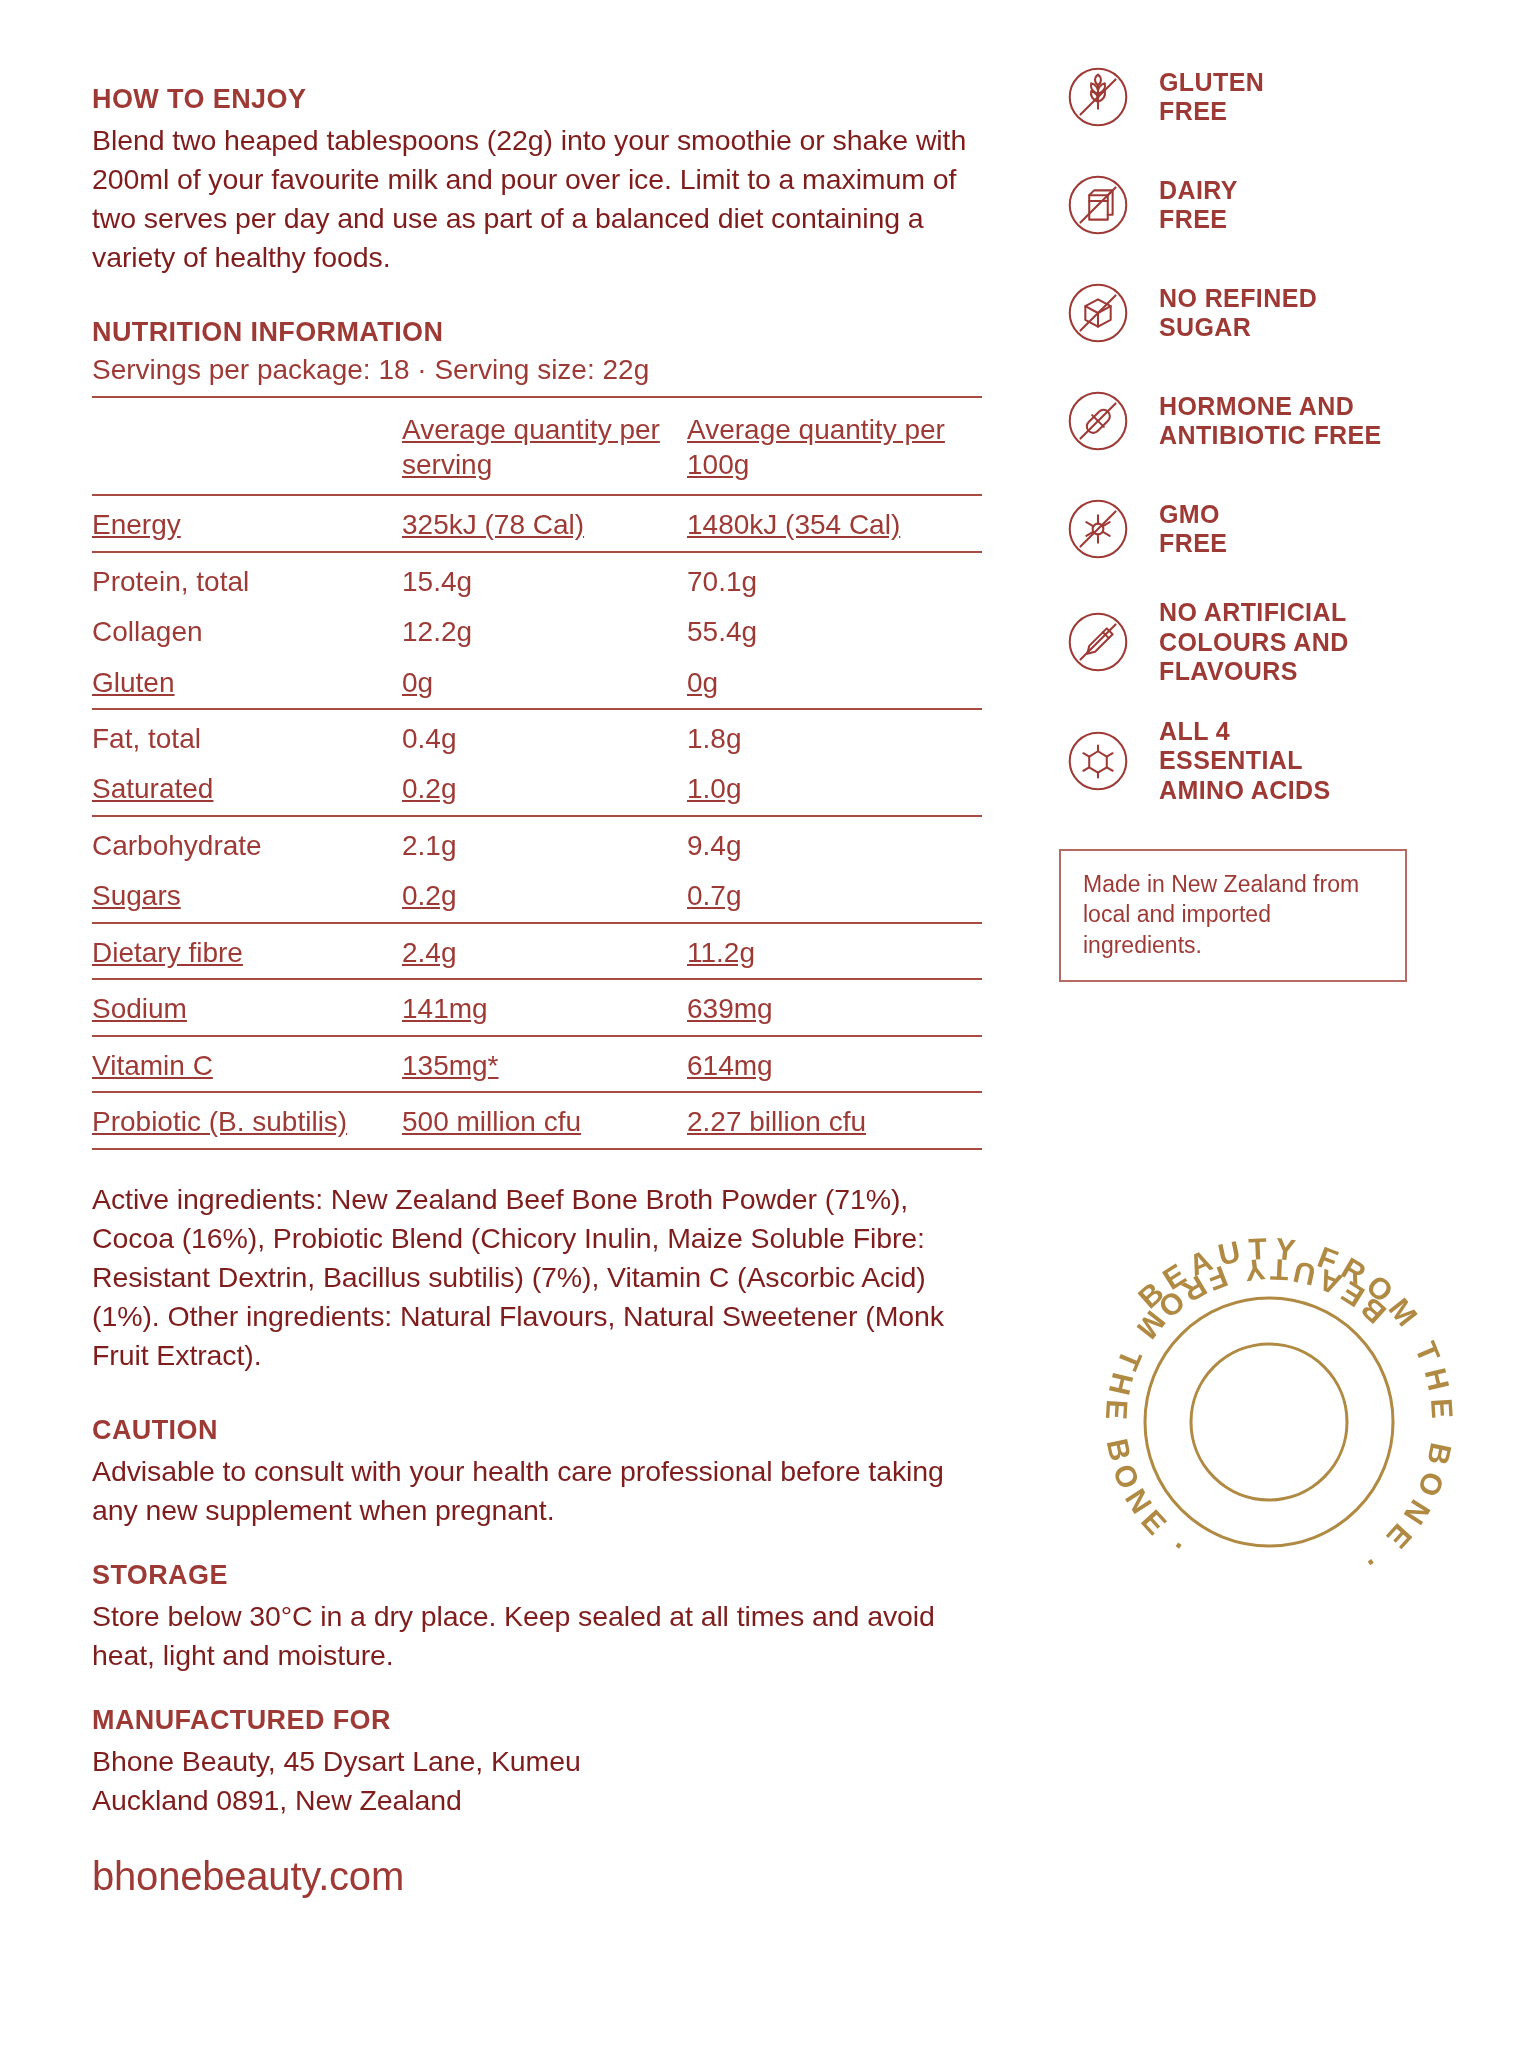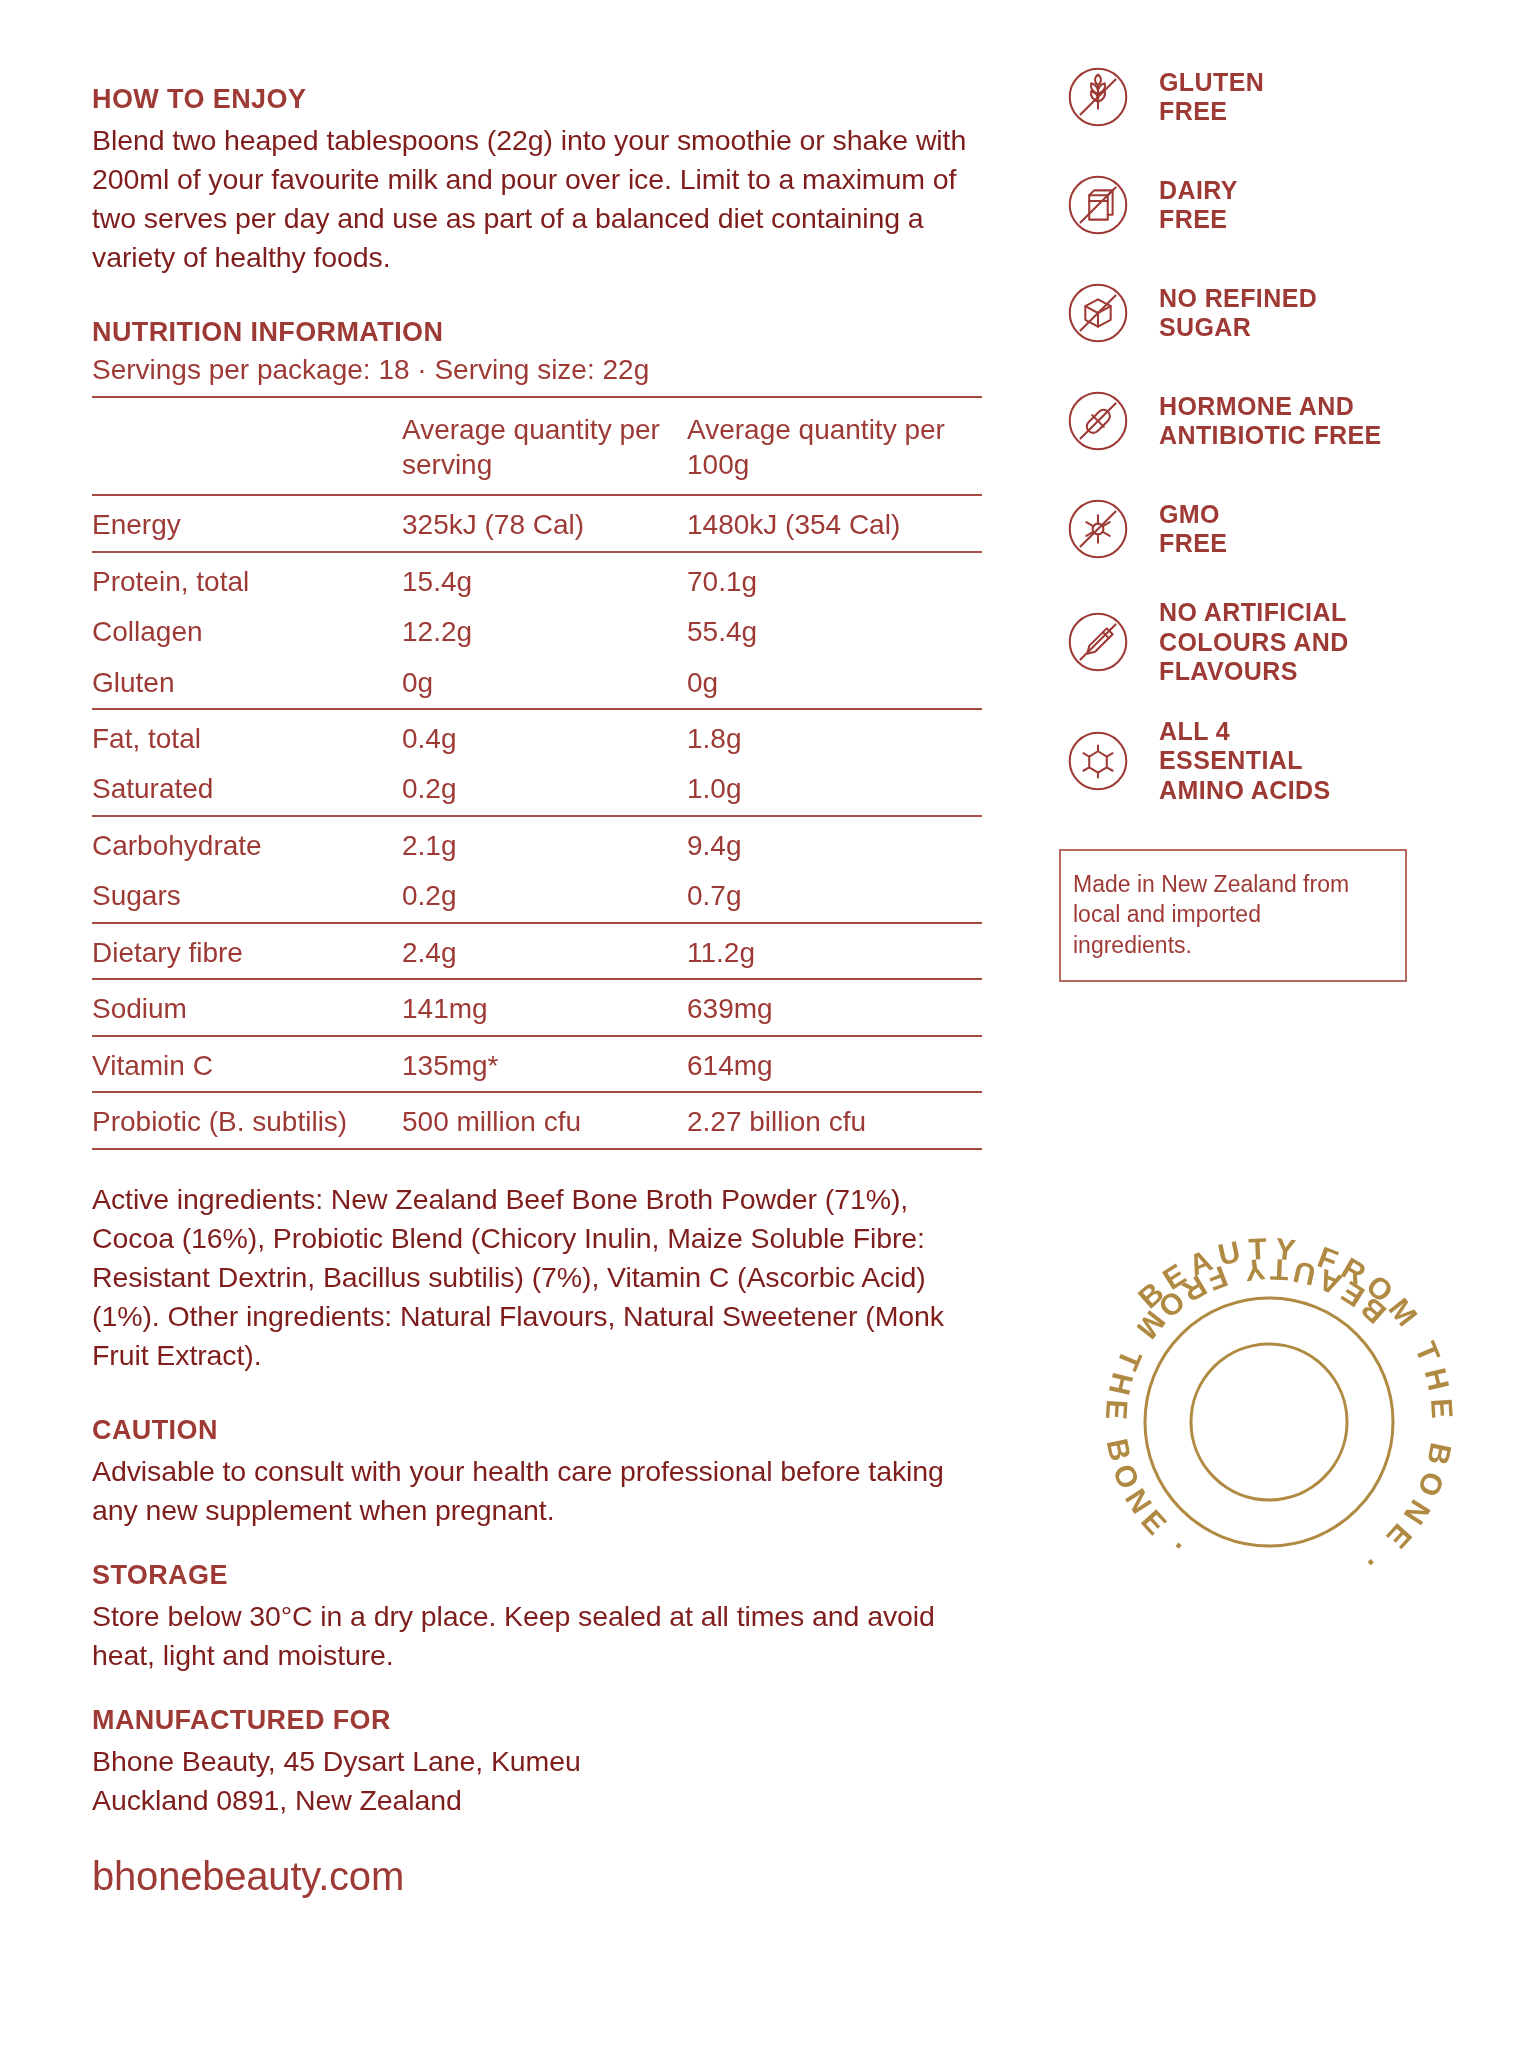--- a/index.html
+++ b/index.html
@@ -69,21 +69,21 @@
   }
   .col-name { width: 310px; }
   .col-a { width: 285px; }
   .col-b { width: 295px; }
 
   tr.head-row td {
     padding: 14px 0 12px 0;
     line-height: 1.25;
   }
   tr.rule-top td { border-top: 2.5px solid #a84b43; }
-  tr.rule-bot td { border-bottom: 2.5px solid #a84b43; }
+  tr.rule-bot td { border-bottom: 2.5px solid #a84b43; text-decoration: underline; }
   tr.data td {
     padding: 9px 0 9px 0;
     line-height: 1.16;
   }
   tr.data.first td { padding-top: 13px; }
   tr.data.last td { }
   td.indent { padding-left: 30px; }
   .footnote {
     font-size: 28px;
     margin: 24px 0 0 0;
@@ -106,21 +106,21 @@
     font-weight: bold;
     line-height: 1.18;
     letter-spacing: 0.4px;
     white-space: pre-line;
     color: #9e3a35;
   }
 
   .made-box {
     margin-top: 44px;
     border: 2px solid #b56a62;
-    padding: 18px 20px 20px 12px;
+    padding: 18px 20px 20px 22px;
     width: 348px;
     box-sizing: border-box;
   }
   .made-box p {
     margin: 0;
     font-size: 23px;
     line-height: 1.32;
     color: #9e3a35;
   }
 

